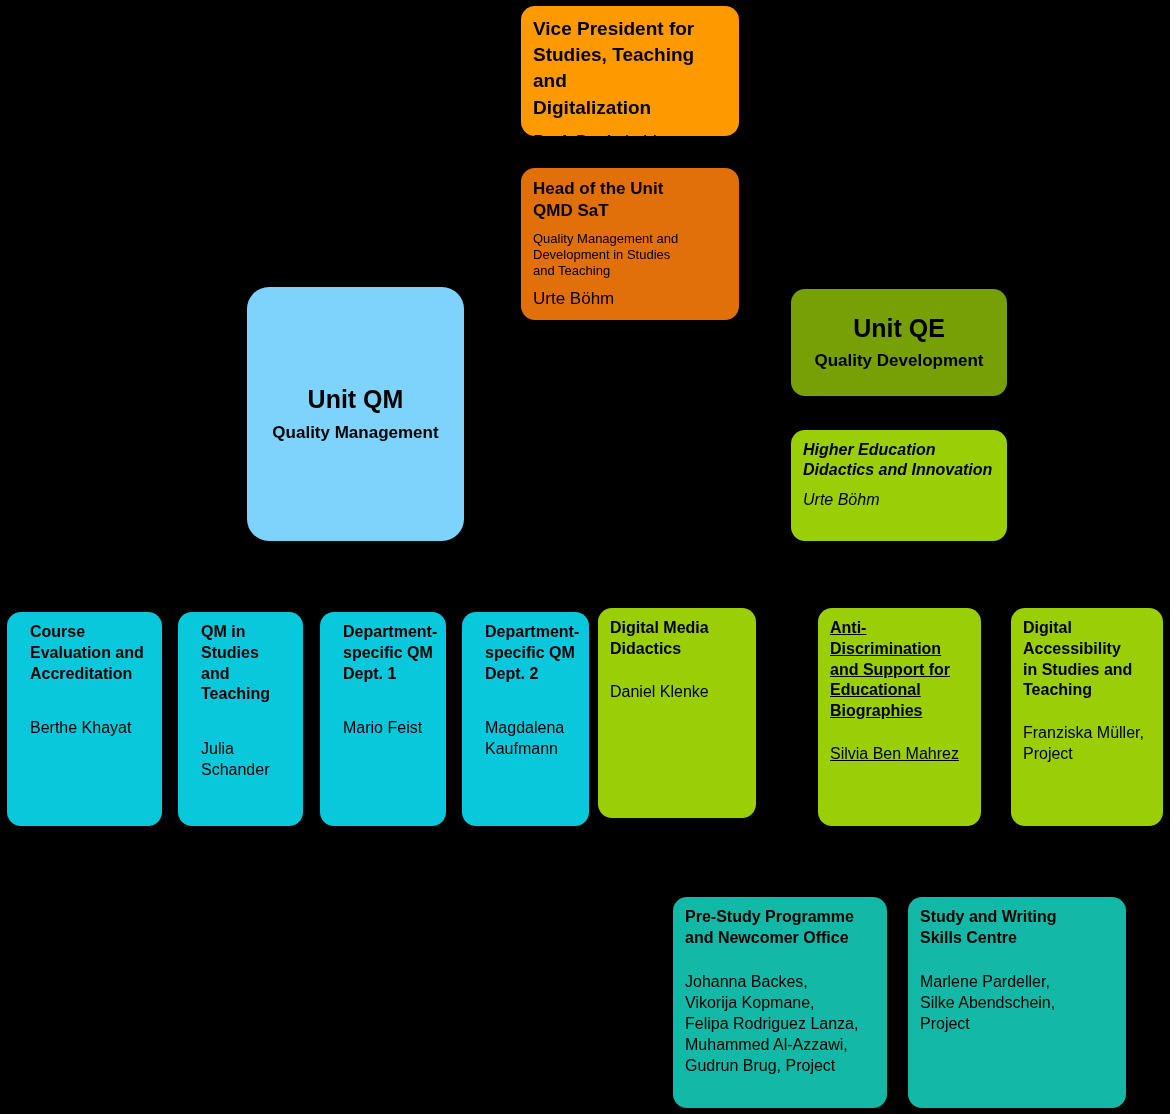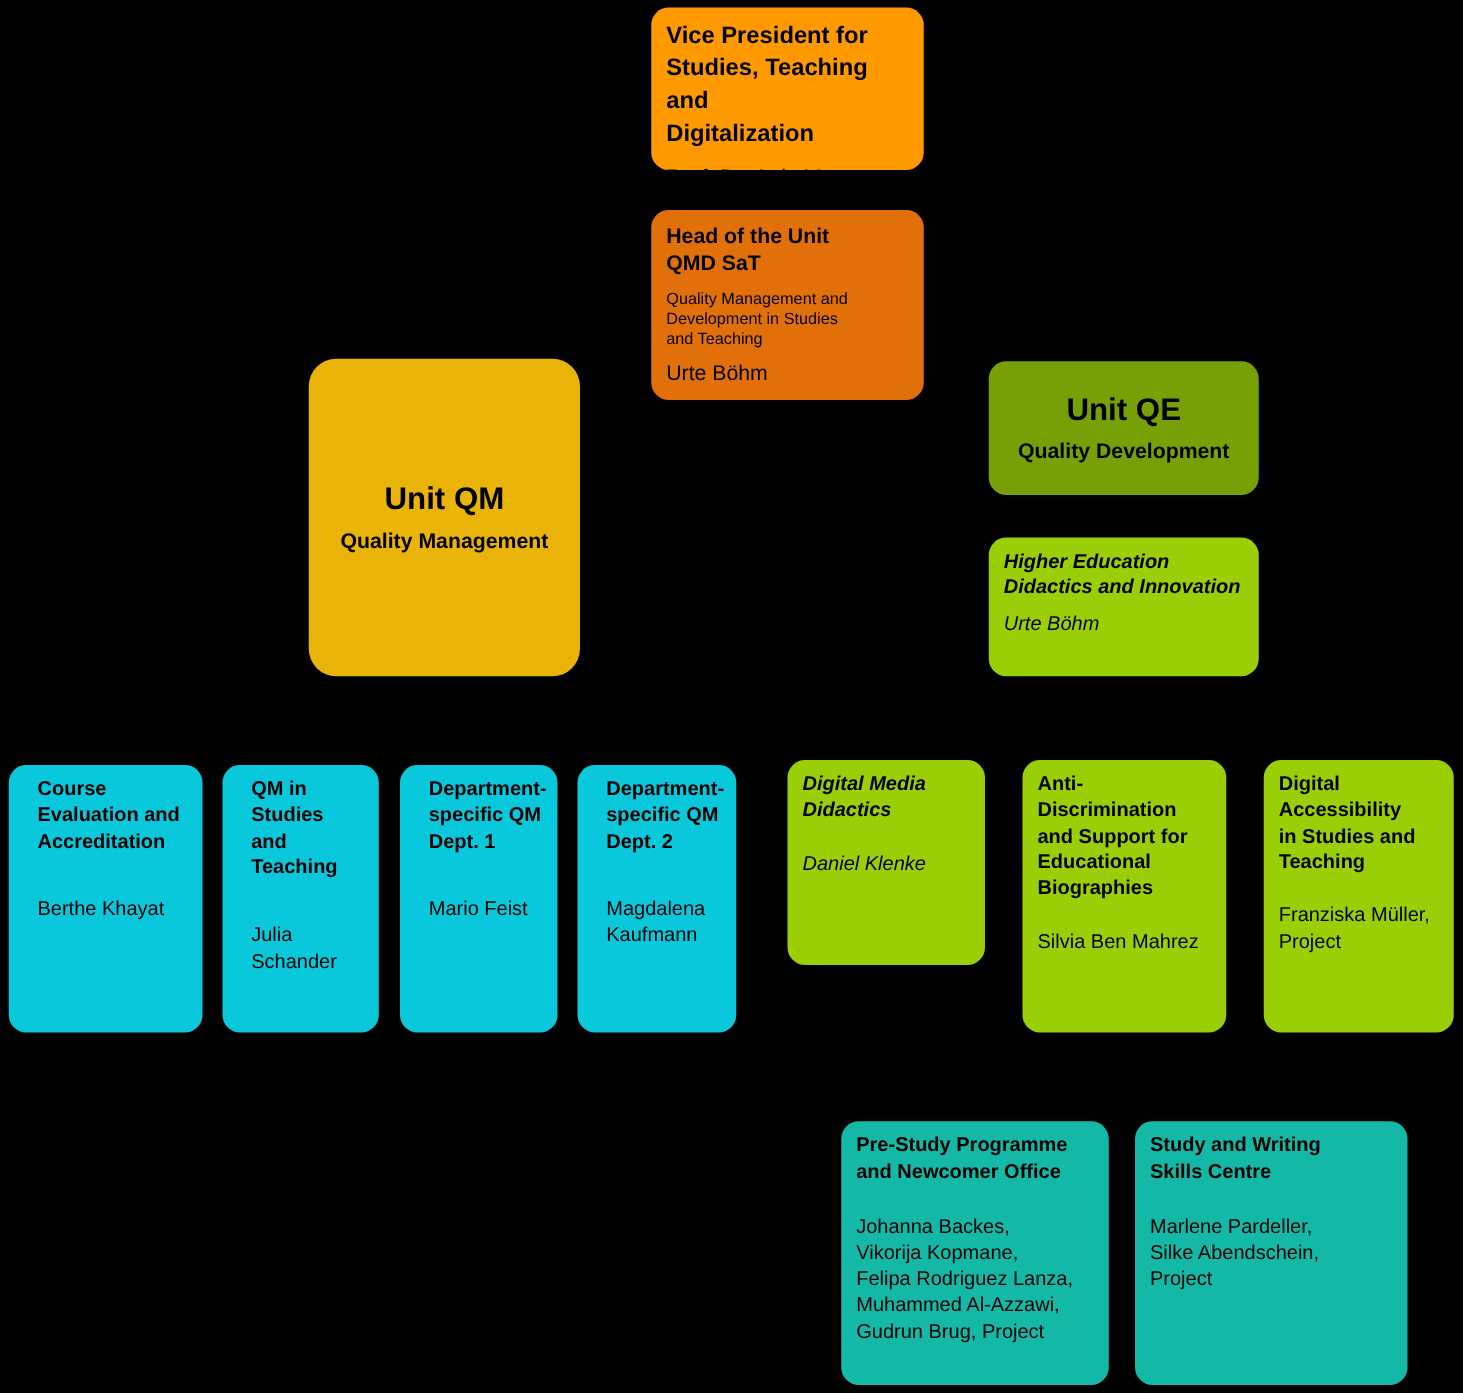--- a/index.html
+++ b/index.html
@@ -37,21 +37,21 @@
     white-space: pre-line;
   }
   .node .person {
     font-weight: normal;
     display: block;
     white-space: pre-line;
   }
   
   .c-orange        { background: #ff9900; }
   .c-orange-dark   { background: #e2700a; }
-  .c-teal-dark     { background: #eab308; }
+  .c-teal-dark     { background: #7dd3fc; }
   .c-teal-bright   { background: #0ac8dc; padding-left: 23px; }
   .c-olive         { background: #76a005; }
   .c-green         { background: #9ace06; }
   .c-green-bright  { background: #14b8a6; }
 
   
   .t-vp .title      { font-size: 19px; line-height: 1.38; }
   .t-vp .person     { font-size: 18px; line-height: 1.4; margin-top: 9px; }
 
   .t-head .title    { font-size: 17px; line-height: 1.32; }
@@ -138,27 +138,27 @@
   </div>
 
   <div class="node c-teal-bright t-leaf" style="left:462px; top:612px; width:127px; height:214px;">
     <span class="title">Department-
 specific QM
 Dept. 2</span>
     <span class="person">Magdalena
 Kaufmann</span>
   </div>
 
-  <div class="node c-green t-leaf-wide" style="left:630px; top:608px; width:158px; height:164px;font-style:italic;">
+  <div class="node c-green t-leaf-wide" style="left:598px; top:608px; width:158px; height:210px;">
     <span class="title">Digital Media
 Didactics</span>
     <span class="person">Daniel Klenke</span>
   </div>
 
-  <div class="node c-green t-leaf-wide" style="left:818px; top:608px; width:163px; height:218px;">
+  <div class="node c-green t-leaf-wide" style="left:818px; top:608px; width:163px; height:218px;text-decoration:underline;">
     <span class="title">Anti-Discrimination
 and Support for
 Educational
 Biographies</span>
     <span class="person">Silvia Ben Mahrez</span>
   </div>
 
   <div class="node c-green t-leaf-wide" style="left:1011px; top:608px; width:152px; height:218px;">
     <span class="title">Digital
 Accessibility

